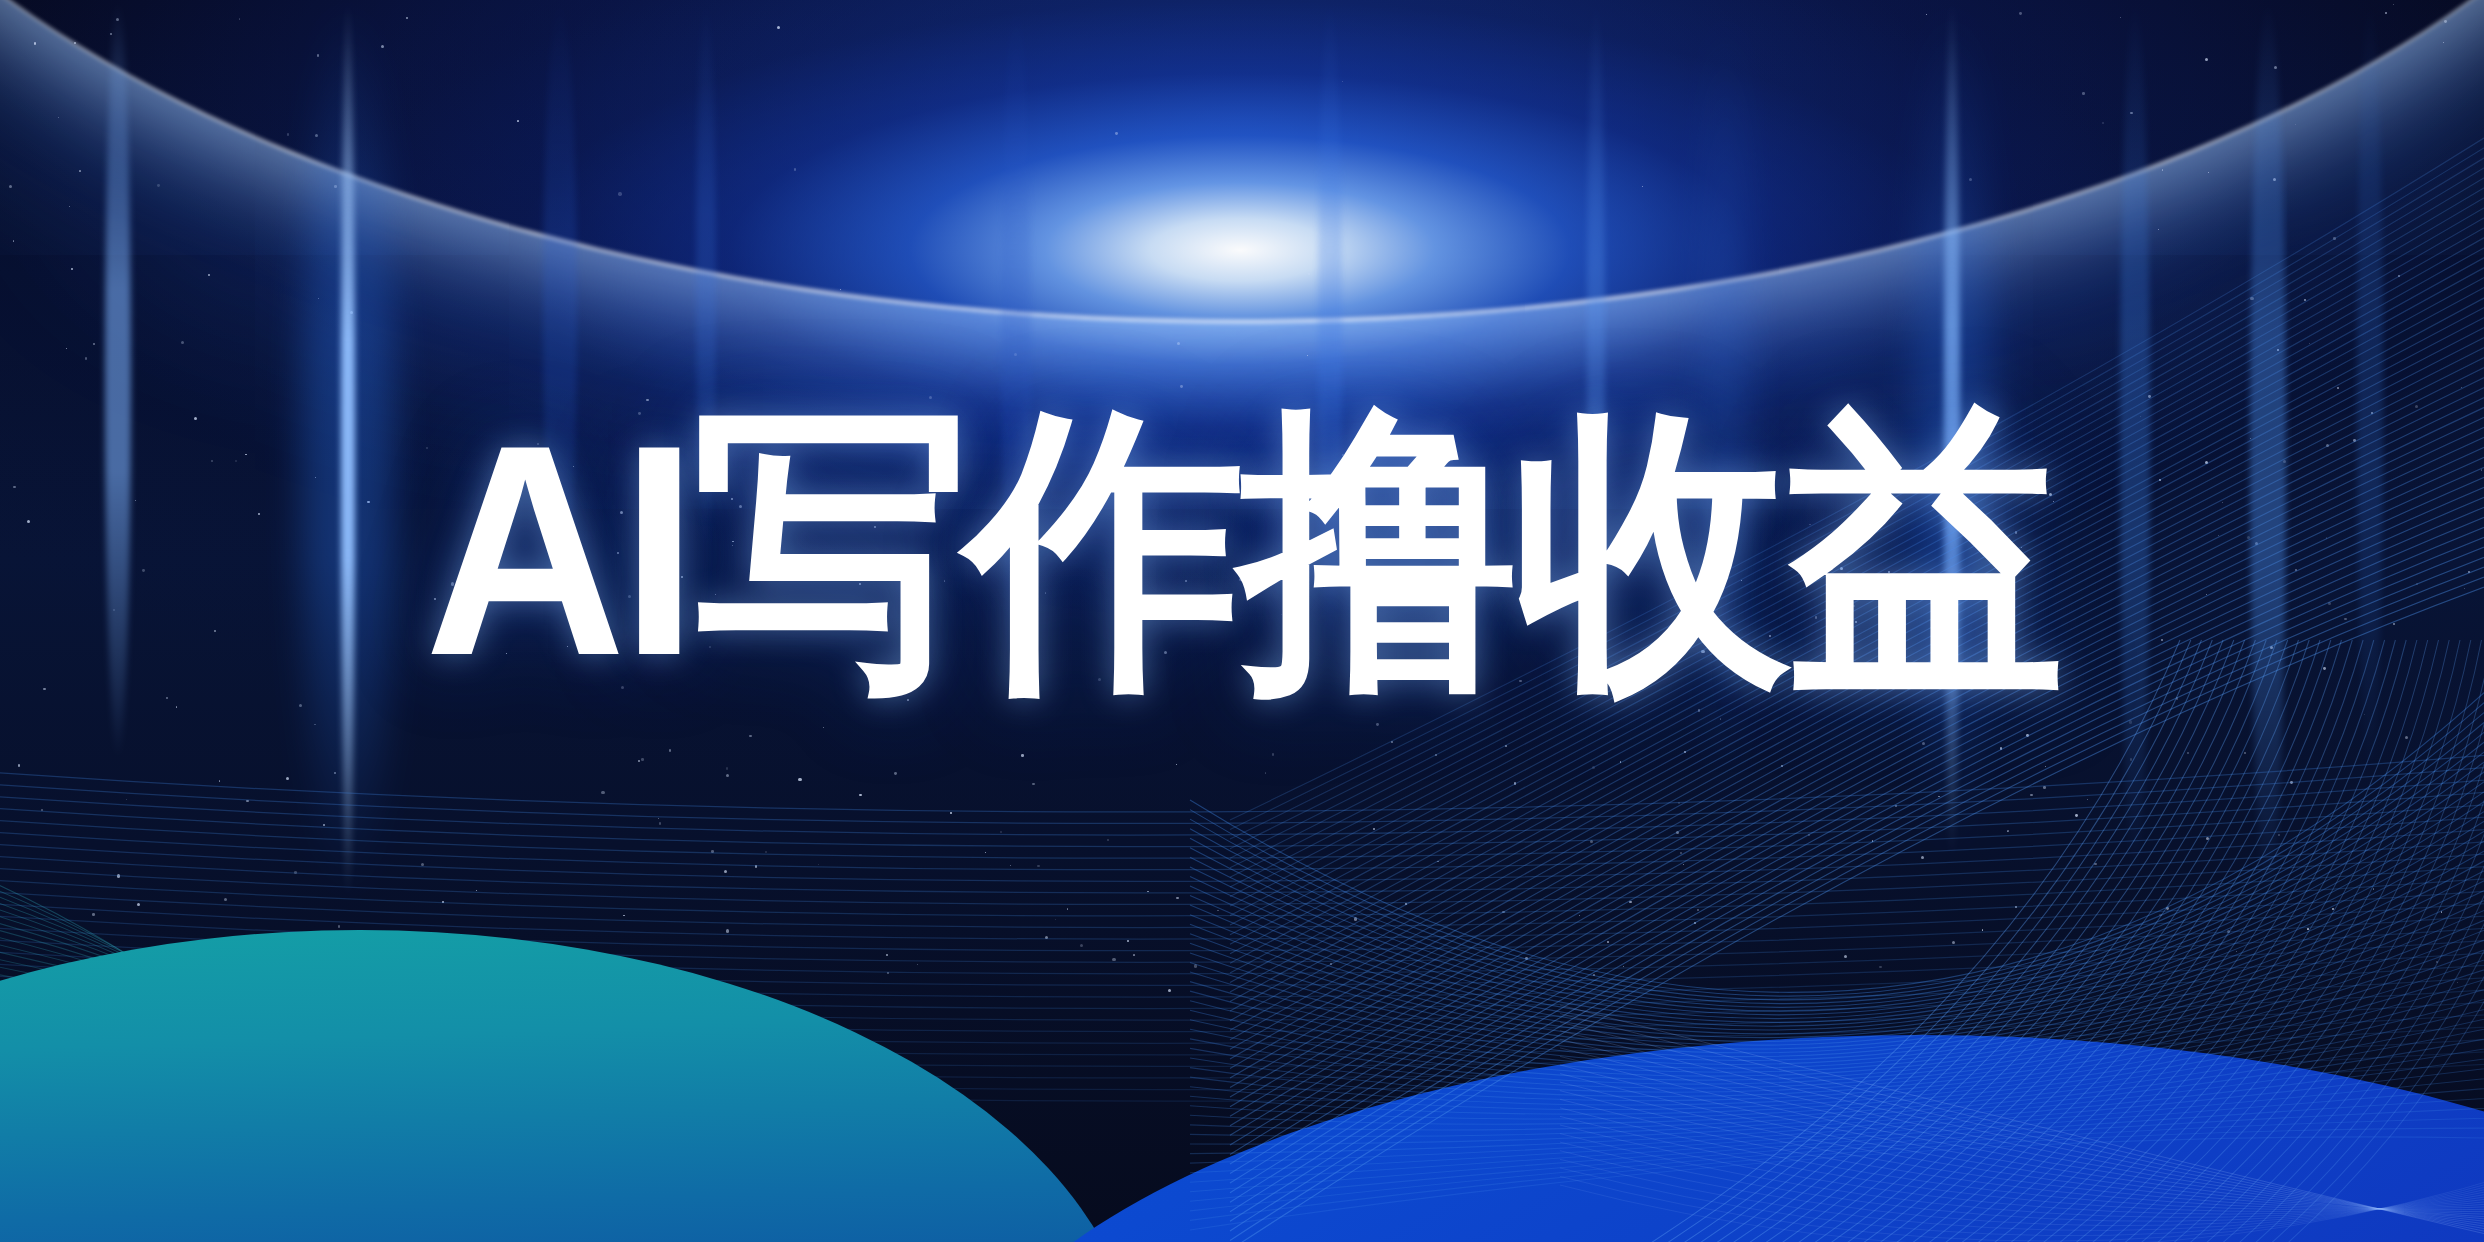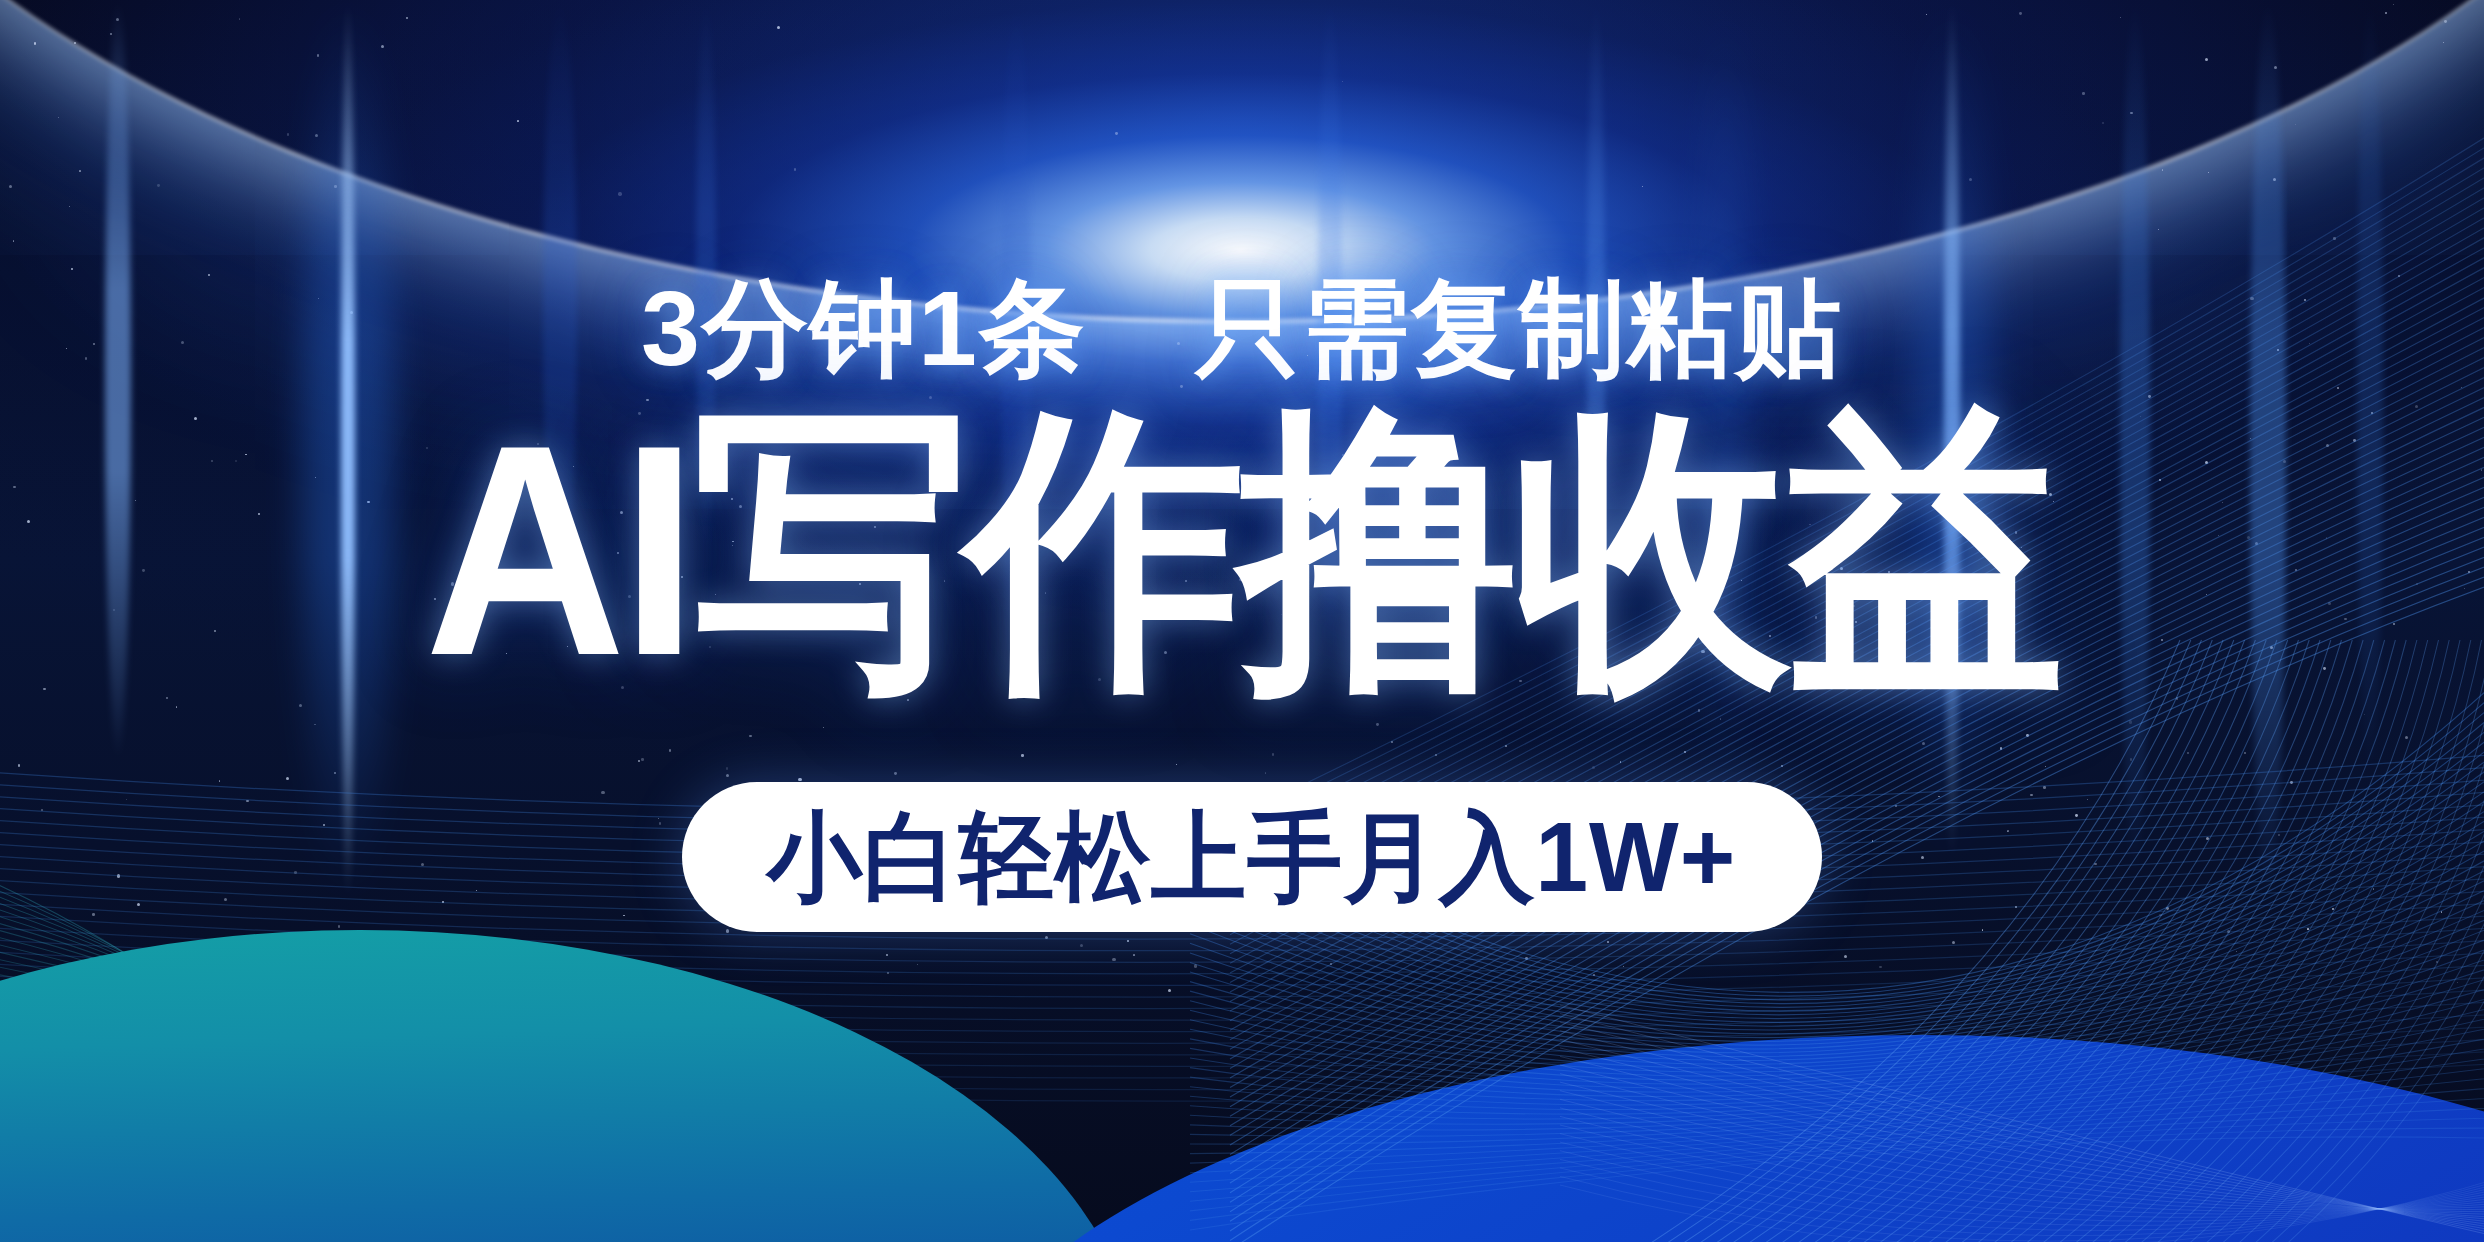--- a/index.html
+++ b/index.html
@@ -642,20 +642,16 @@
       <path d="M 1560 1125.0 Q 2060 1255.0 2520 1195.3" fill="none" stroke="#9ec4ff" stroke-width="1" opacity="0.133"></path>
       <path d="M 1560 1133.6 Q 2060 1263.6 2520 1192.0" fill="none" stroke="#9ec4ff" stroke-width="1" opacity="0.129"></path>
       <path d="M 1560 1142.1 Q 2060 1272.1 2520 1188.7" fill="none" stroke="#9ec4ff" stroke-width="1" opacity="0.124"></path>
       <path d="M 1560 1150.7 Q 2060 1280.7 2520 1185.3" fill="none" stroke="#9ec4ff" stroke-width="1" opacity="0.119"></path>
       <path d="M 1560 1159.3 Q 2060 1289.3 2520 1182.0" fill="none" stroke="#9ec4ff" stroke-width="1" opacity="0.114"></path>
       <path d="M 1560 1167.9 Q 2060 1297.9 2520 1178.7" fill="none" stroke="#9ec4ff" stroke-width="1" opacity="0.110"></path>
       <path d="M 1560 1176.4 Q 2060 1306.4 2520 1175.3" fill="none" stroke="#9ec4ff" stroke-width="1" opacity="0.105"></path>
       <path d="M 1560 1185.0 Q 2060 1315.0 2520 1172.0" fill="none" stroke="#9ec4ff" stroke-width="1" opacity="0.100"></path>
     </svg>
 
-  <div id="topline">3分钟1条　只需复制粘贴</div>
   <div id="headline">AI写作撸收益</div>
 
-  <div id="pill">
-    <span id="pill-text">小白轻松上手月入1W+</span>
-  </div>
 
 </div>
 
 </body></html>

